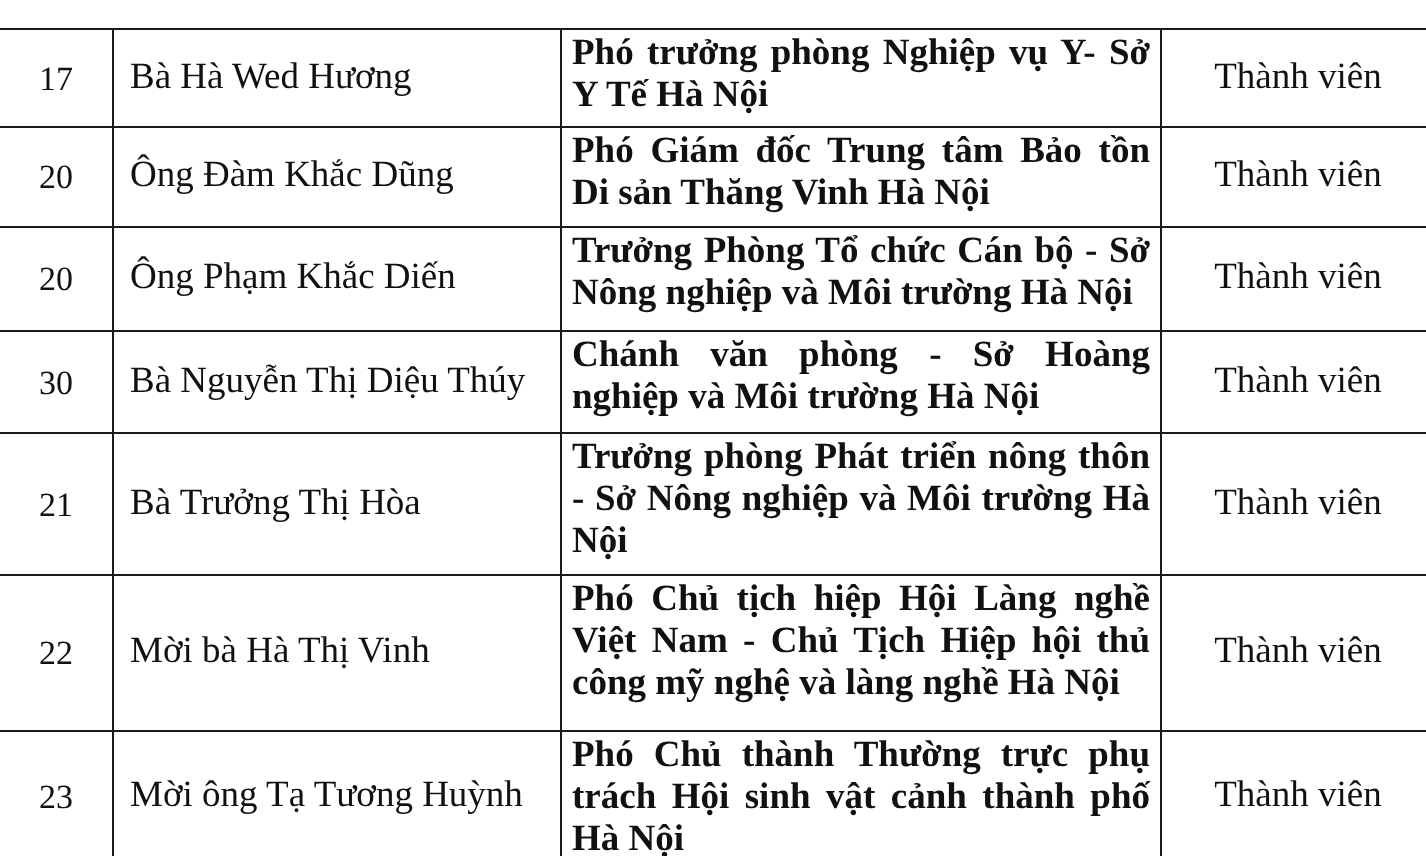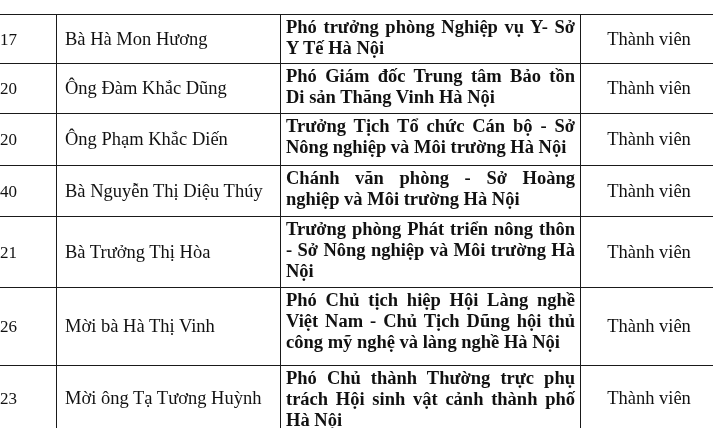--- a/index.html
+++ b/index.html
@@ -31,21 +31,21 @@
     vertical-align: middle;
     font-family: "Liberation Serif", serif;
     font-size: 18.5px;
     line-height: 21px;
   }
   table.members tr td:first-child {
     border-left: none;
   }
   td.col-stt {
     width: 56px;
-    text-align: left;
+    text-align: center;
     font-family: Liberation Serif, serif;
     font-size: 17px !important;
     margin-top: 40px;
   }
   td.col-name {
     width: 215px;
     padding-left: 8px !important;
     text-align: left;
   }
   td.col-role {
@@ -64,52 +64,52 @@
   }
 </style>
 </head>
 <body>
 
 <div class="page">
   <table class="members">
     <tbody>
       <tr style="height:49px">
         <td class="col-stt">17</td>
-        <td class="col-name">Bà Hà Mon Hương</td>
+        <td class="col-name">Bà Hà Wed Hương</td>
         <td class="col-role">Phó trưởng phòng Nghiệp vụ Y- Sở Y Tế Hà Nội</td>
         <td class="col-pos">Thành viên</td>
       </tr>
       <tr style="height:50px">
         <td class="col-stt">20</td>
         <td class="col-name">Ông Đàm Khắc Dũng</td>
         <td class="col-role">Phó Giám đốc Trung tâm Bảo tồn Di sản Thăng Vinh Hà Nội</td>
         <td class="col-pos">Thành viên</td>
       </tr>
       <tr style="height:52px">
         <td class="col-stt">20</td>
         <td class="col-name">Ông Phạm Khắc Diến</td>
-        <td class="col-role">Trưởng Tịch Tổ chức Cán bộ - Sở Nông nghiệp và Môi trường Hà Nội</td>
+        <td class="col-role">Trưởng Phòng Tổ chức Cán bộ - Sở Nông nghiệp và Môi trường Hà Nội</td>
         <td class="col-pos">Thành viên</td>
       </tr>
       <tr style="height:51px">
-        <td class="col-stt">40</td>
+        <td class="col-stt">30</td>
         <td class="col-name">Bà Nguyễn Thị Diệu Thúy</td>
         <td class="col-role">Chánh văn phòng - Sở Hoàng nghiệp và Môi trường Hà Nội</td>
         <td class="col-pos">Thành viên</td>
       </tr>
       <tr style="height:71px">
         <td class="col-stt">21</td>
         <td class="col-name">Bà Trưởng Thị Hòa</td>
         <td class="col-role">Trưởng phòng Phát triển nông thôn - Sở Nông nghiệp và Môi trường Hà Nội</td>
         <td class="col-pos">Thành viên</td>
       </tr>
       <tr style="height:78px">
-        <td class="col-stt">26</td>
+        <td class="col-stt">22</td>
         <td class="col-name">Mời bà Hà Thị Vinh</td>
-        <td class="col-role">Phó Chủ tịch hiệp Hội Làng nghề Việt Nam - Chủ Tịch Dũng hội thủ công mỹ nghệ và làng nghề Hà Nội</td>
+        <td class="col-role">Phó Chủ tịch hiệp Hội Làng nghề Việt Nam - Chủ Tịch Hiệp hội thủ công mỹ nghệ và làng nghề Hà Nội</td>
         <td class="col-pos">Thành viên</td>
       </tr>
       <tr style="height:45px">
         <td class="col-stt">23</td>
         <td class="col-name">Mời ông Tạ Tương Huỳnh</td>
         <td class="col-role">Phó Chủ thành Thường trực phụ trách Hội sinh vật cảnh thành phố Hà Nội</td>
         <td class="col-pos">Thành viên</td>
       </tr>
     </tbody>
   </table>

